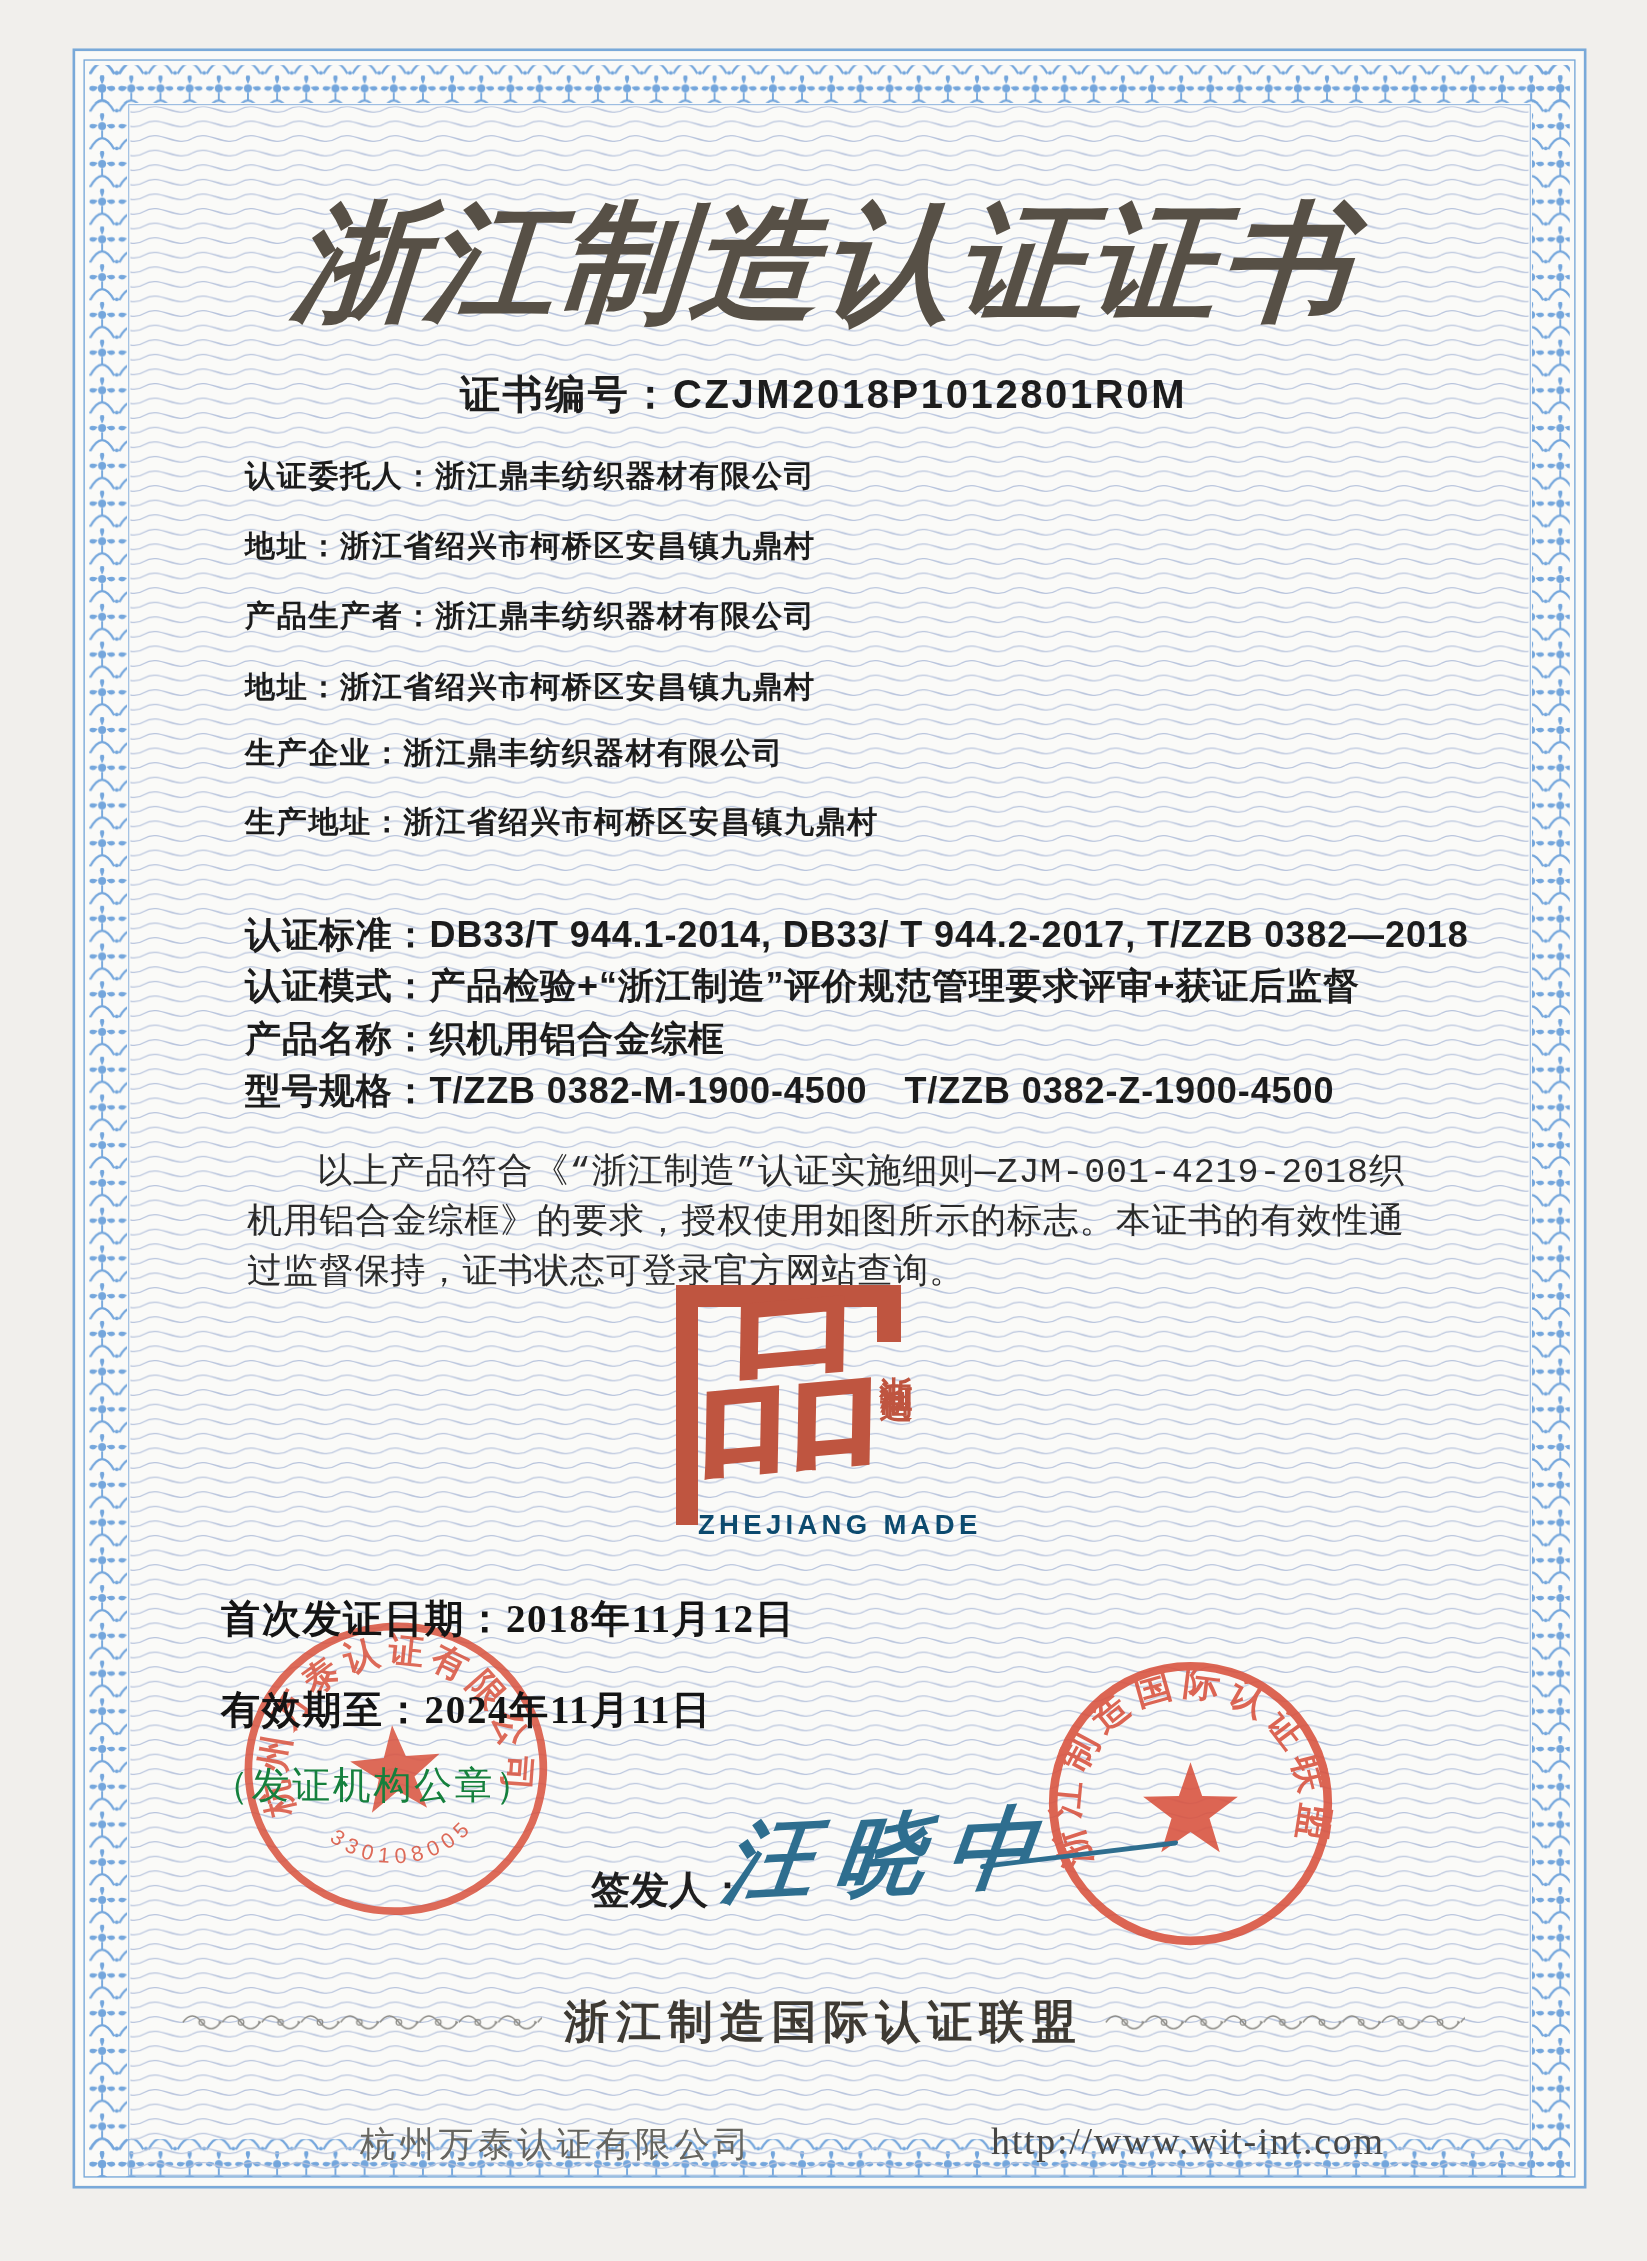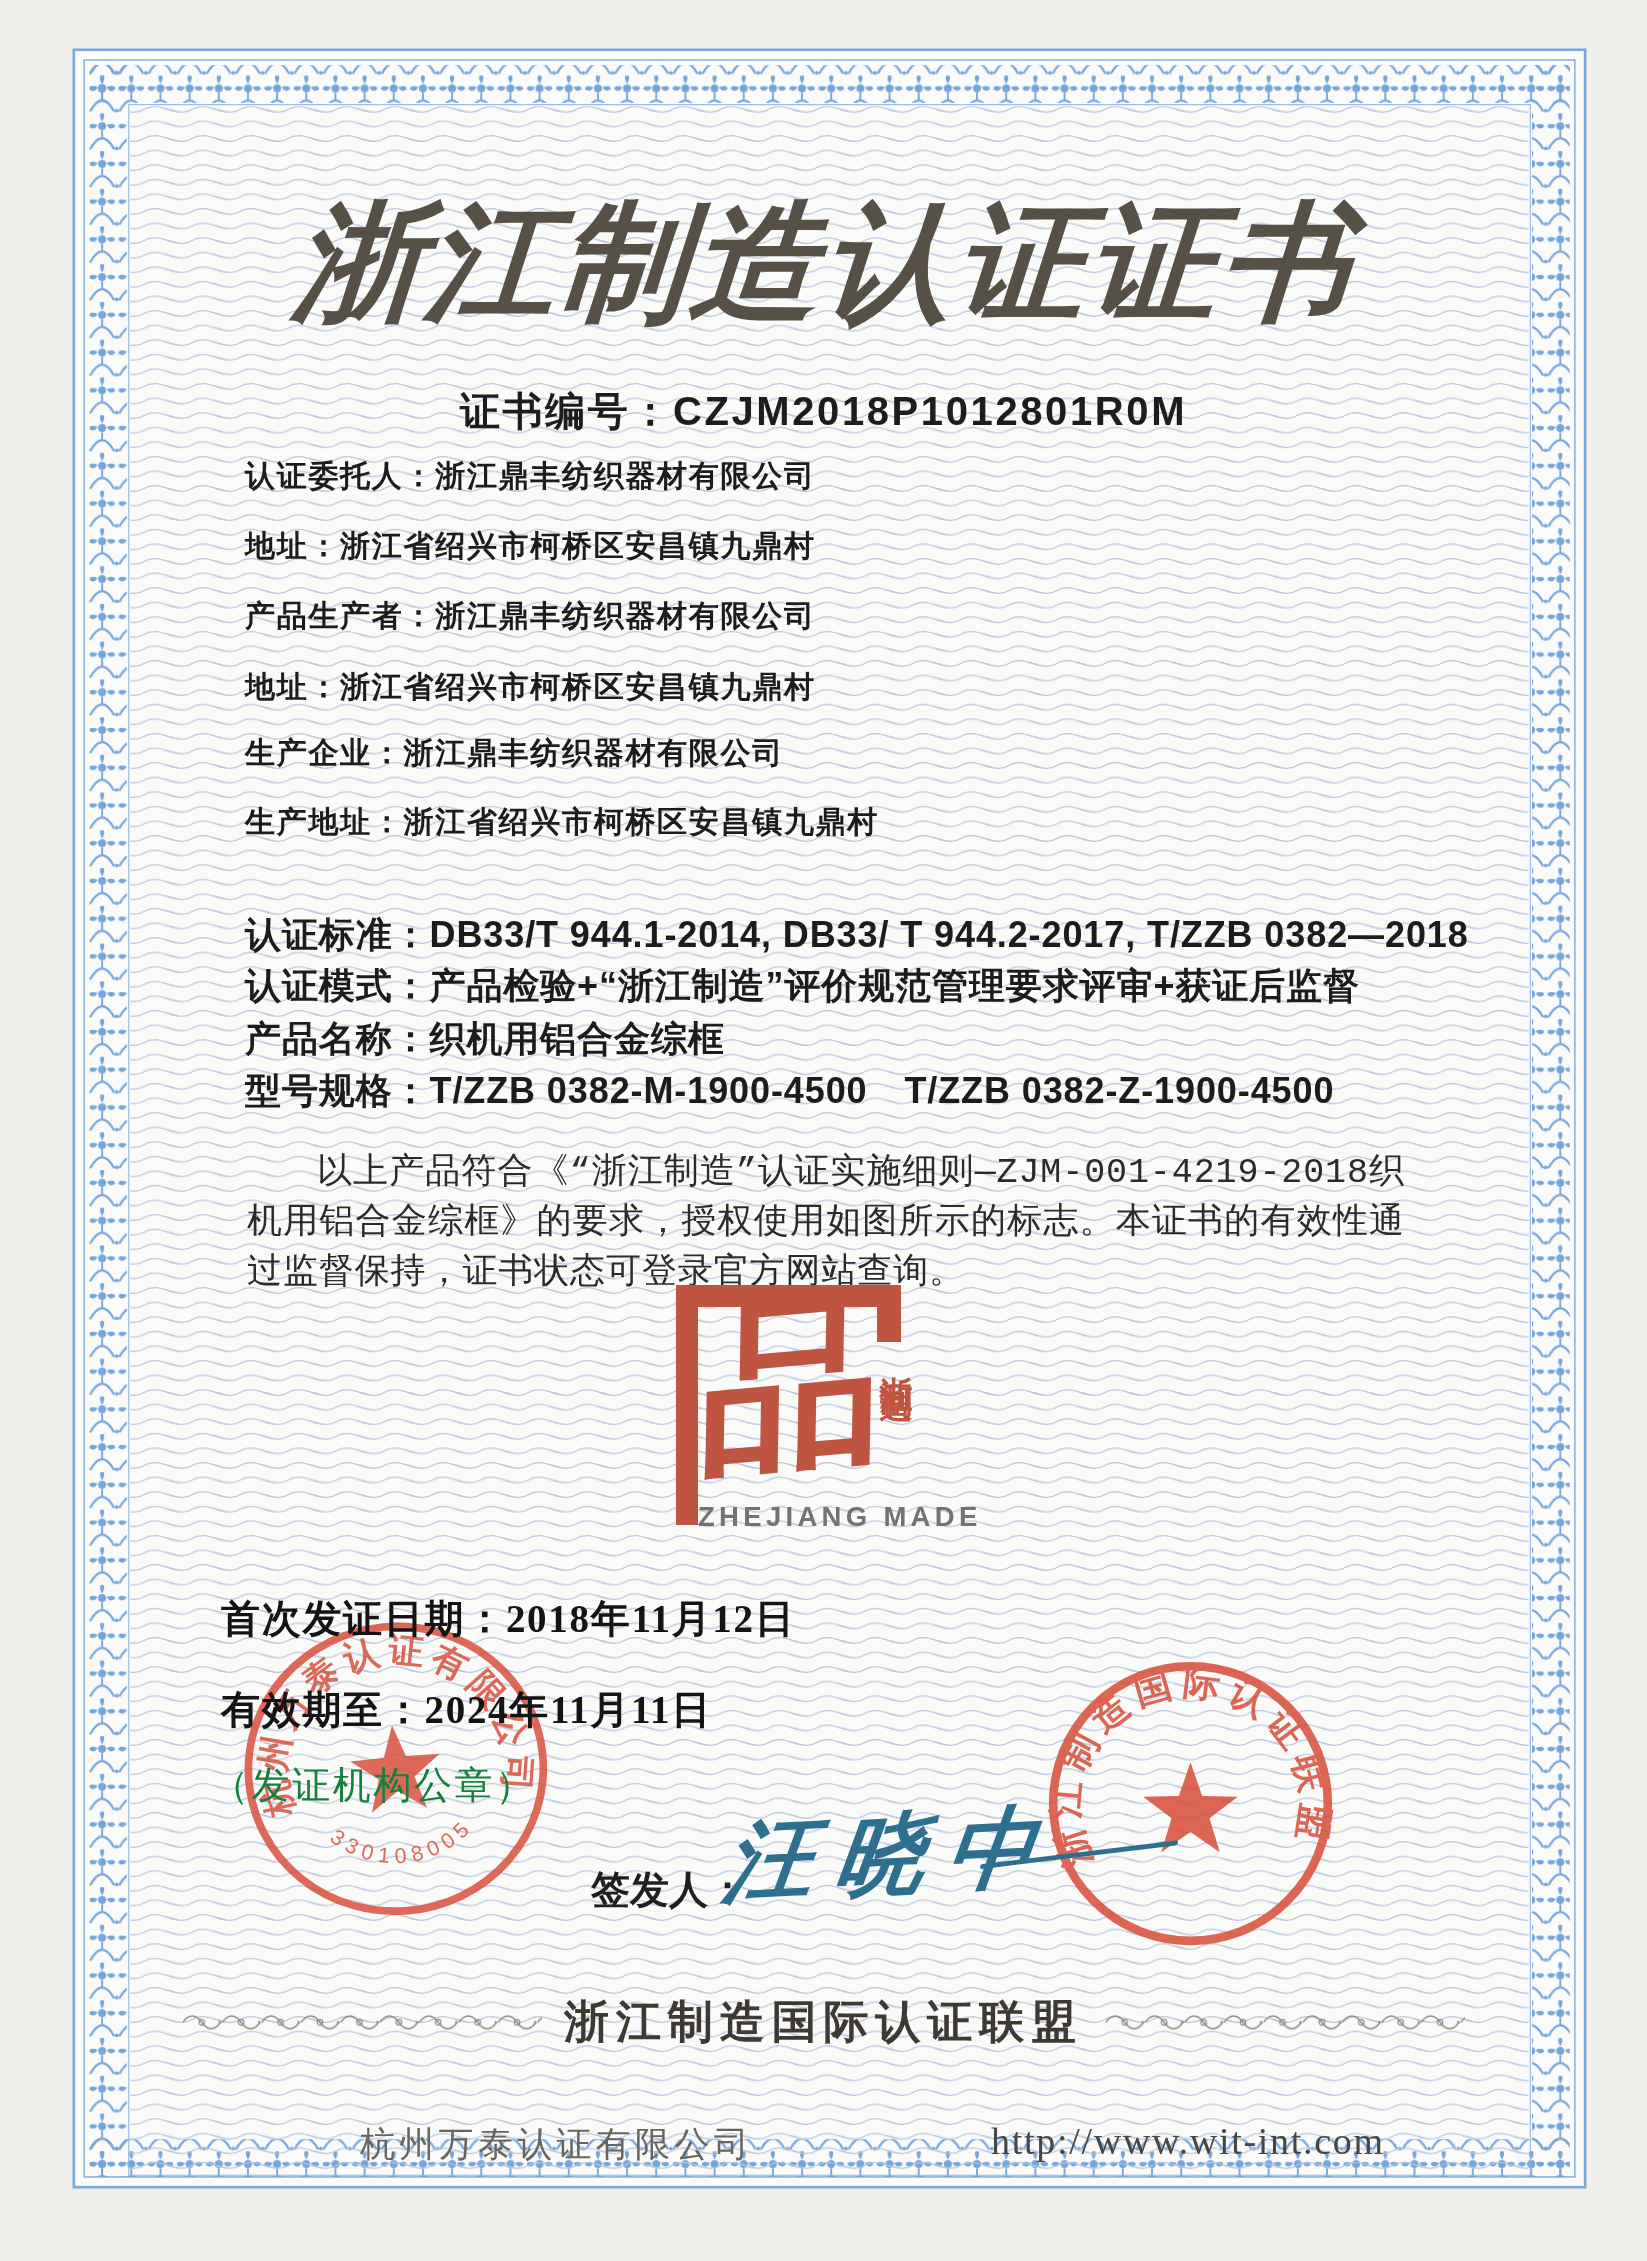--- a/index.html
+++ b/index.html
@@ -12,21 +12,21 @@
   svg{display:block;}
   
   .title{
     left:0;right:0;top:177px;text-align:center;
     font-family:"DejaVu Serif",serif;font-weight:bold;font-style:italic;
     font-size:129px;letter-spacing:3.4px;color:#575046;
     transform:skewX(-4deg);white-space:nowrap;
   }
   .certno{
     left:0;right:0;top:367px;text-align:center;
-    font-size:40px;font-weight:bold;color:#1d1d1d;letter-spacing:2.6px;white-space:nowrap;margin-top:17px;
+    font-size:40px;font-weight:bold;color:#1d1d1d;letter-spacing:2.6px;white-space:nowrap;
   }
   .info-line{
     left:245px;font-size:30px;font-weight:bold;color:#1c1c1c;
     letter-spacing:1.7px;white-space:nowrap;
   }
   .spec-line{
     left:245px;font-size:36px;font-weight:bold;color:#1c1c1c;
     letter-spacing:0.9px;white-space:nowrap;
   }
   .statement{
@@ -63,22 +63,22 @@
     position:absolute;left:24px;top:-3.4px;width:182px;height:213px;
     font-family:"DejaVu Serif",serif;font-weight:bold;font-size:182px;line-height:202px;
     color:#bf5540;text-align:center;transform:rotate(-5deg) skewX(-6deg);
   }
   .lg-side{
     position:absolute;left:197px;top:65px;height:151px;
     writing-mode:vertical-rl;text-orientation:upright;
     font-size:33px;font-weight:bold;color:#bf5540;letter-spacing:4.3px;
   }
   .lg-bottom{
-    position:absolute;left:22px;top:216px;width:221px;text-align:center;
-    font-size:27.5px;font-weight:bold;color:#737373;letter-spacing:4.3px;white-space:nowrap;
+    position:absolute;left:22px;top:224px;width:221px;text-align:center;
+    font-size:27.5px;font-weight:bold;color:#0c4a6e;letter-spacing:4.3px;white-space:nowrap;
   }
   
   .stamp{z-index:1;}
   
   .alliance-row{
     left:0;right:0;top:1992px;display:flex;align-items:center;
     justify-content:center;gap:22px;z-index:2;
   }
   .alliance-name{
     font-size:45px;font-weight:bold;color:#3e3a33;letter-spacing:6.9px;white-space:nowrap;

